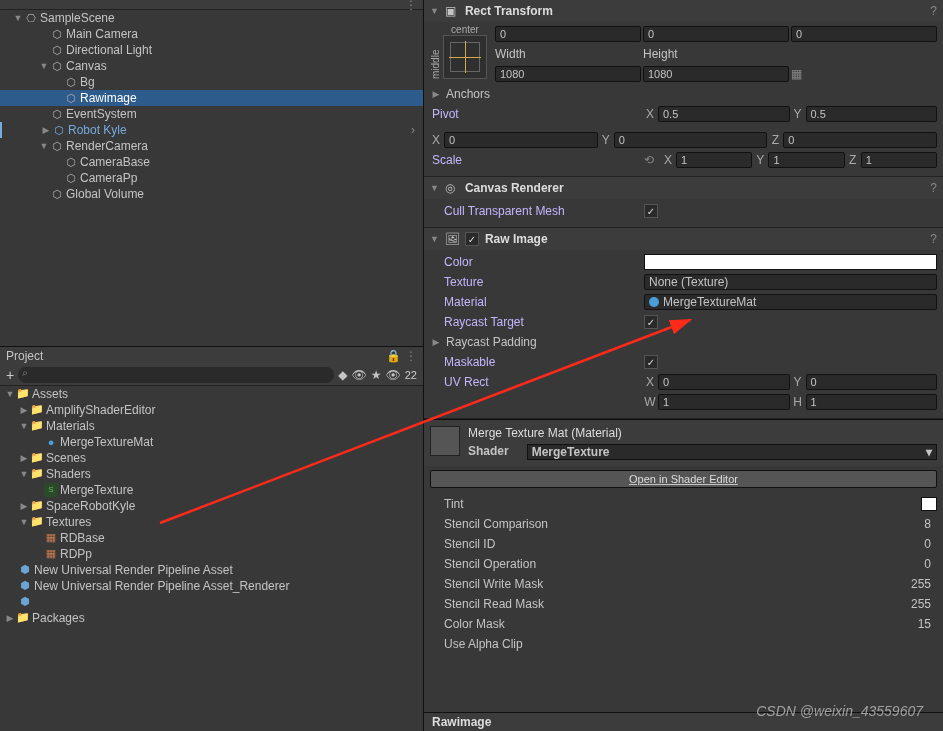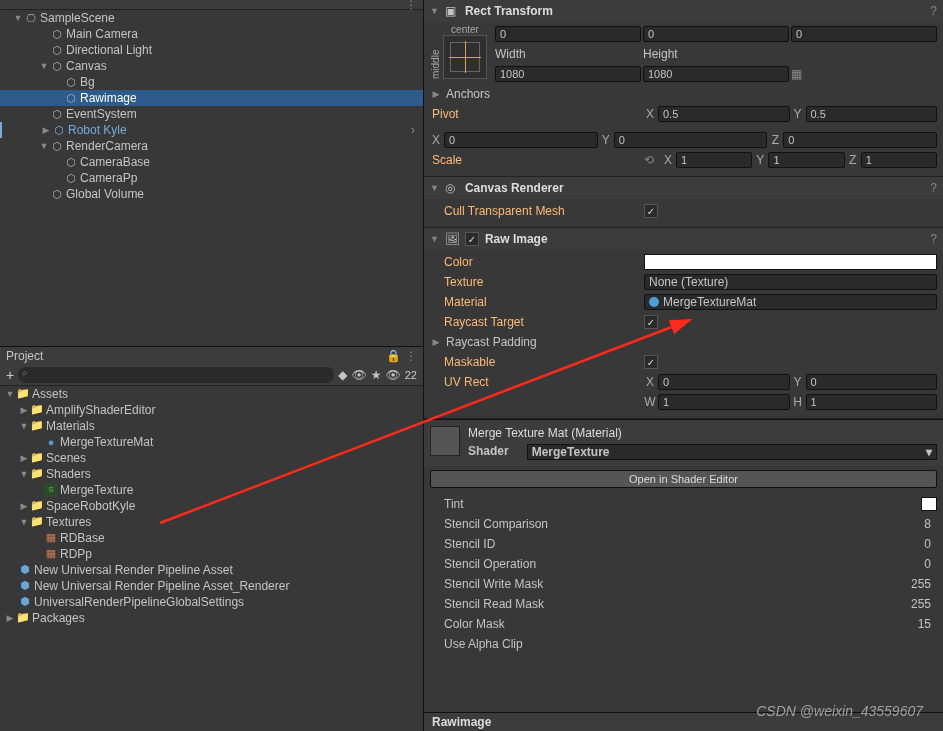--- a/index.html
+++ b/index.html
@@ -28,21 +28,21 @@
 .project-row { display: flex; align-items: center; height: 16px; padding-left: 4px; cursor: pointer; }
 .inspector { flex: 1; overflow-y: auto; }
 .comp { border-bottom: 1px solid #222; }
 .comp-header { background: #3c3c3c; display: flex; align-items: center; height: 22px; padding: 0 6px; gap: 6px; }
 .comp-header .arrow { color: #888; font-size: 9px; }
 .comp-header .icon { width: 14px; height: 14px; }
 .comp-header .title { font-weight: bold; color: #ddd; }
 .comp-header .help { margin-left: auto; color: #888; }
 .comp-body { padding: 2px 6px 6px 6px; }
 .prop-row { display: flex; align-items: center; height: 20px; gap: 4px; }
-.prop-label { width: 210px; padding-left: 14px; color: #fdba74; }
+.prop-label { width: 210px; padding-left: 14px; color: #c4b5fd; }
 .prop-label.sub { padding-left: 2px; }
 .prop-field { background: #2a2a2a; border: 1px solid #111; border-radius: 2px; height: 16px; padding: 0 4px; color: #c4c4c4; font-size: 11px; }
 .xyz-group { display: flex; flex: 1; gap: 2px; }
 .xyz-item { display: flex; align-items: center; gap: 2px; flex: 1; }
 .xyz-label { width: 12px; text-align: center; color: #aaa; }
 .xyz-item .prop-field { flex: 1; width: 0; }
 .checkbox { width: 14px; height: 14px; background: #2a2a2a; border: 1px solid #555; display: inline-flex; align-items: center; justify-content: center; font-size: 10px; color: #ddd; }
 .color-swatch { flex: 1; height: 16px; background: #fff; border: 1px solid #111; }
 .obj-field { flex: 1; background: #2a2a2a; border: 1px solid #111; border-radius: 2px; height: 16px; padding: 0 4px; display: flex; align-items: center; gap: 4px; }
 .obj-dot { width: 10px; height: 10px; background: #4a9fd8; border-radius: 50%; }
@@ -52,21 +52,21 @@
 .anchor-box .cross::before { left: 50%; top: -2px; bottom: -2px; width: 1px; }
 .anchor-box .cross::after { top: 50%; left: -2px; right: -2px; height: 1px; }
 .anchor-label { font-size: 10px; color: #aaa; text-align: center; }
 .middle-label { writing-mode: vertical-lr; transform: rotate(180deg); font-size: 10px; color: #aaa; }
 .material-preview { background: #3c3c3c; padding: 6px; display: flex; gap: 8px; align-items: flex-start; border-top: 1px solid #111; }
 .mat-thumb { width: 30px; height: 30px; background: #555; border: 1px solid #222; }
 .mat-info { flex: 1; }
 .mat-title { color: #ddd; margin-bottom: 4px; }
 .shader-row { display: flex; align-items: flex-start; gap: 18px; font-weight: bold; }
 .shader-select { flex: 1; background: #2a2a2a; border: 1px solid #111; height: 16px; padding: 0 4px; display: flex; align-items: center; justify-content: space-between; }
-.btn-row { display: flex; gap: 4px; padding: 4px 6px; }
+.btn-row { display: flex; gap: 4px; padding: 4px 6px; text-decoration: underline; }
 .btn { flex: 1; background: #555; border: 1px solid #111; border-radius: 2px; height: 18px; text-align: center; line-height: 16px; font-size: 11px; color: #ddd; cursor: pointer; }
 .shader-props { padding: 2px 6px; }
 .shader-prop { display: flex; align-items: center; height: 20px; }
 .shader-prop .label { flex: 1; padding-left: 14px; }
 .shader-prop .val { width: 40px; text-align: right; padding-right: 6px; }
 .tint-swatch { width: 16px; height: 14px; background: #fff; border: 1px solid #111; }
 .bottom-tab { background: #3c3c3c; border-top: 1px solid #111; padding: 2px 8px; color: #ddd; font-weight: bold; }
 .watermark { position: absolute; bottom: 12px; right: 20px; color: #ccc; font-size: 14px; font-style: italic; opacity: 0.7; pointer-events: none; }
 svg.arrow-line { position: absolute; top: 0; left: 0; pointer-events: none; }
 </style>
@@ -235,21 +235,20 @@
           <span>New Universal Render Pipeline Asset</span>
         </div>
       <div class="project-row">
           <span class="tree-indent" style="width:14px"></span>
           <span class="tree-icon" style="color:#6aa5d4">⬢</span>
           <span>New Universal Render Pipeline Asset_Renderer</span>
         </div>
       <div class="project-row">
           <span class="tree-indent" style="width:14px"></span>
           <span class="tree-icon" style="color:#6aa5d4">⬢</span>
-          <span>UniversalRenderPipelineGlobalSettings</span>
         </div>
       <div class="project-row">
           <span class="tree-arrow">▶</span>
           <span class="tree-icon">📁</span>
           <span>Packages</span>
         </div>
     </div>
   </div>
 
   <div class="right-panel">

